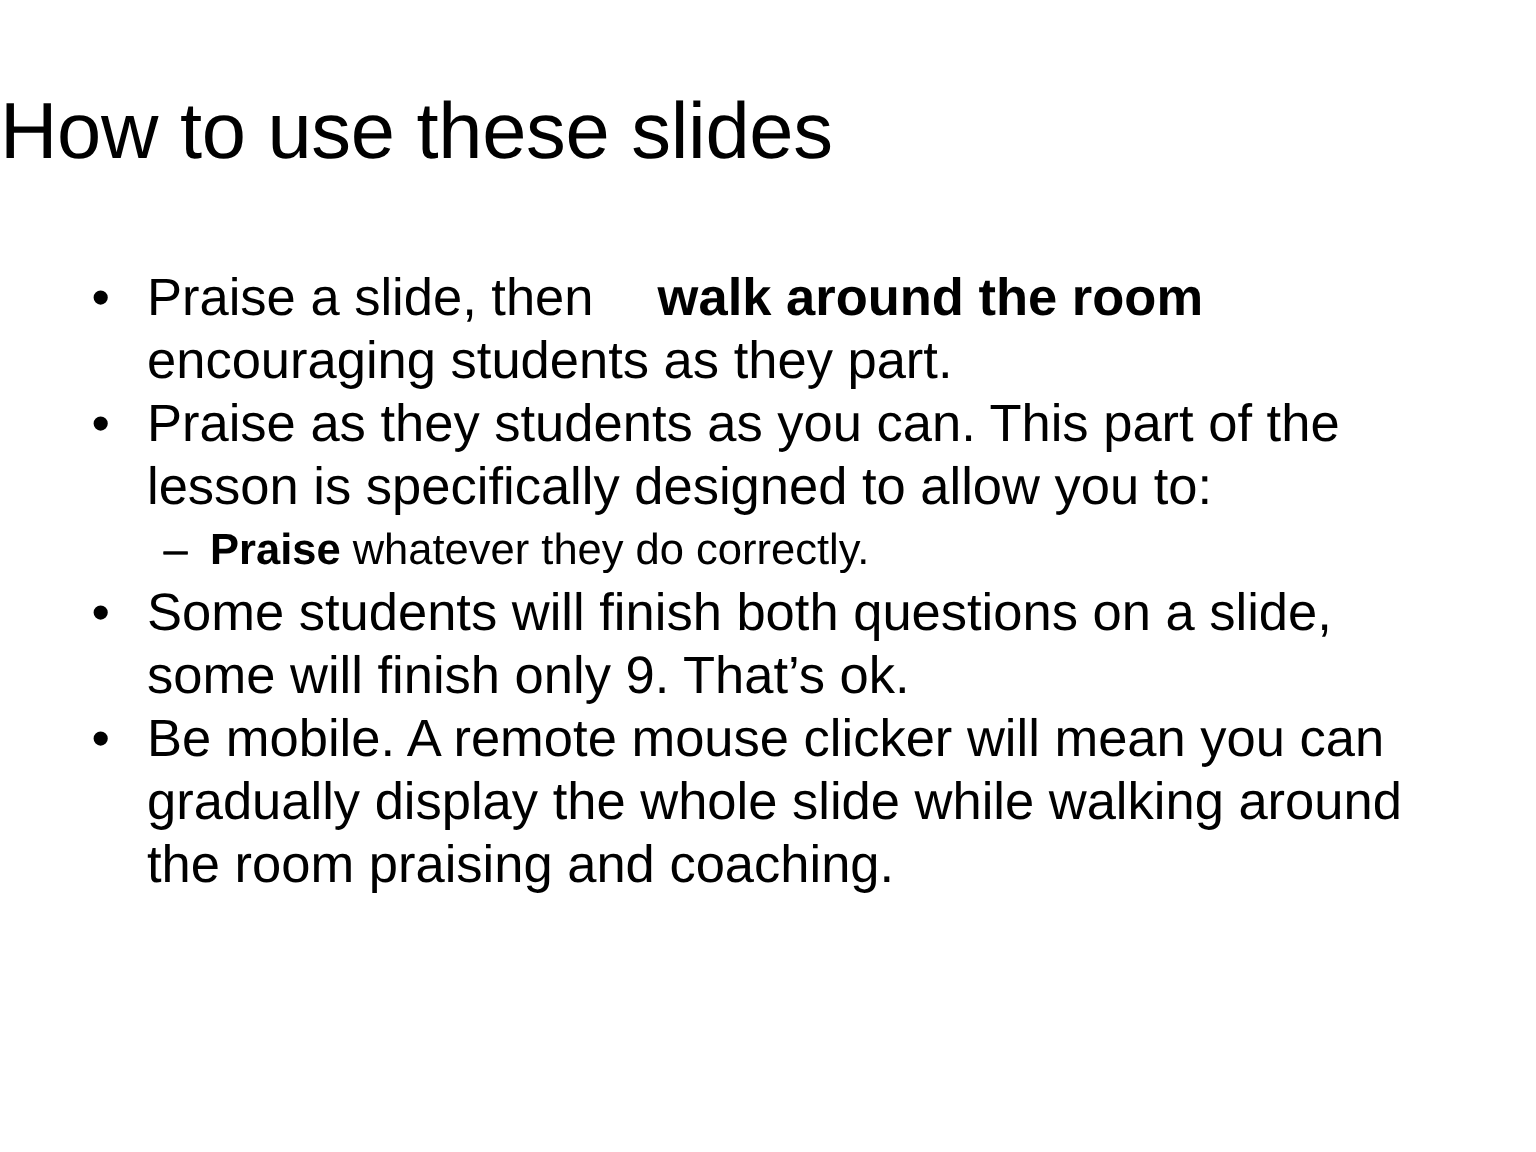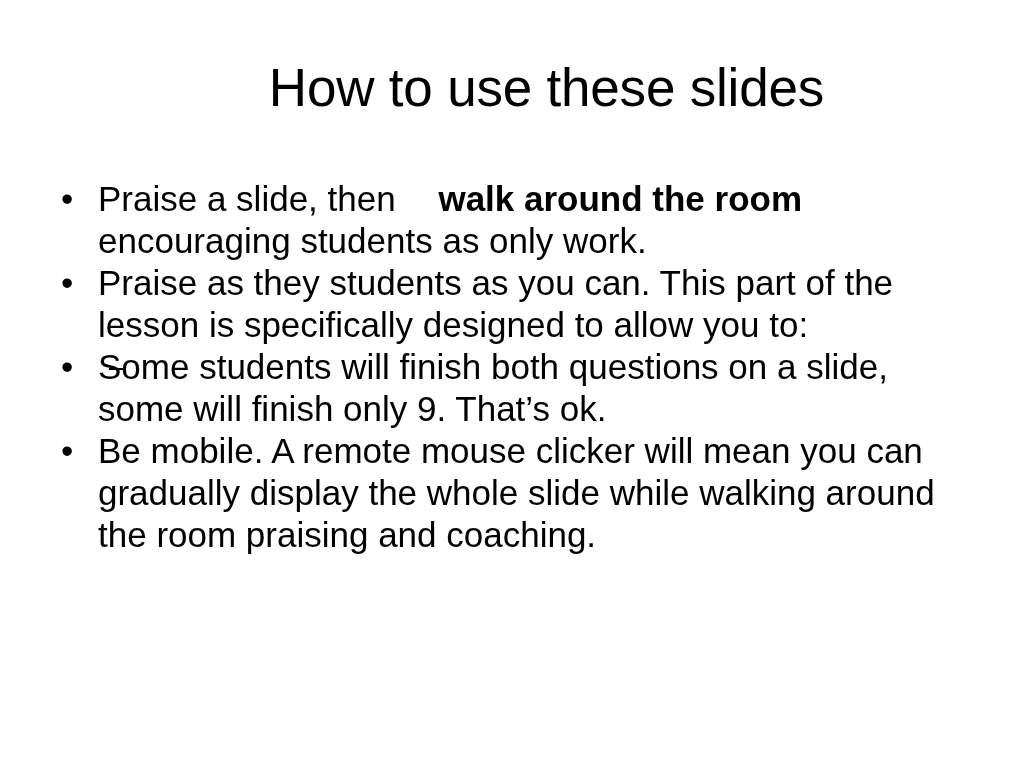--- a/index.html
+++ b/index.html
@@ -23,21 +23,21 @@
     background: #ffffff;
     box-sizing: border-box;
   }
 
   
   .slide-title {
     position: absolute;
     left: 0;
     top: 57px;
     width: 824px;
-    text-align: right;
+    text-align: left;
     font-size: 53px;
     font-weight: 400;
     line-height: 62px;
     letter-spacing: -0.2px;
     color: #000000;
     white-space: nowrap;
   }
 
   
   .body-list {
@@ -115,37 +115,38 @@
 <body>
 
 <div class="slide">
 
   <div class="slide-title">How to use these slides</div>
 
   <ul class="body-list">
 
     <li class="bullet-item">
       <span class="marker">•</span>
-      <span class="bullet-text"><span>Praise a slide, then </span><b>walk around the room</b><span> encouraging students as only work.</span></span>
+      <span class="bullet-text"><span>Praise a slide, then </span><b>walk around the room</b><span> encouraging students as they part.</span></span>
     </li>
 
     <li class="bullet-item">
       <span class="marker">•</span>
       <span class="bullet-text">Praise as they students as you can.  This part of the lesson is specifically designed to allow you to:</span>
     </li>
 
     <li>
       <ul class="sub-list">
 
         <li class="sub-item">
           <span class="marker">–</span>
         </li>
 
         <li class="sub-item">
           <span class="marker">–</span>
+          <span class="sub-text"><b>Praise</b><span> whatever they do correctly.</span></span>
         </li>
 
       </ul>
     </li>
 
     <li class="bullet-item">
       <span class="marker">•</span>
       <span class="bullet-text">Some students will finish both questions on a slide, some will finish only 9.  That’s ok.</span>
     </li>
 

